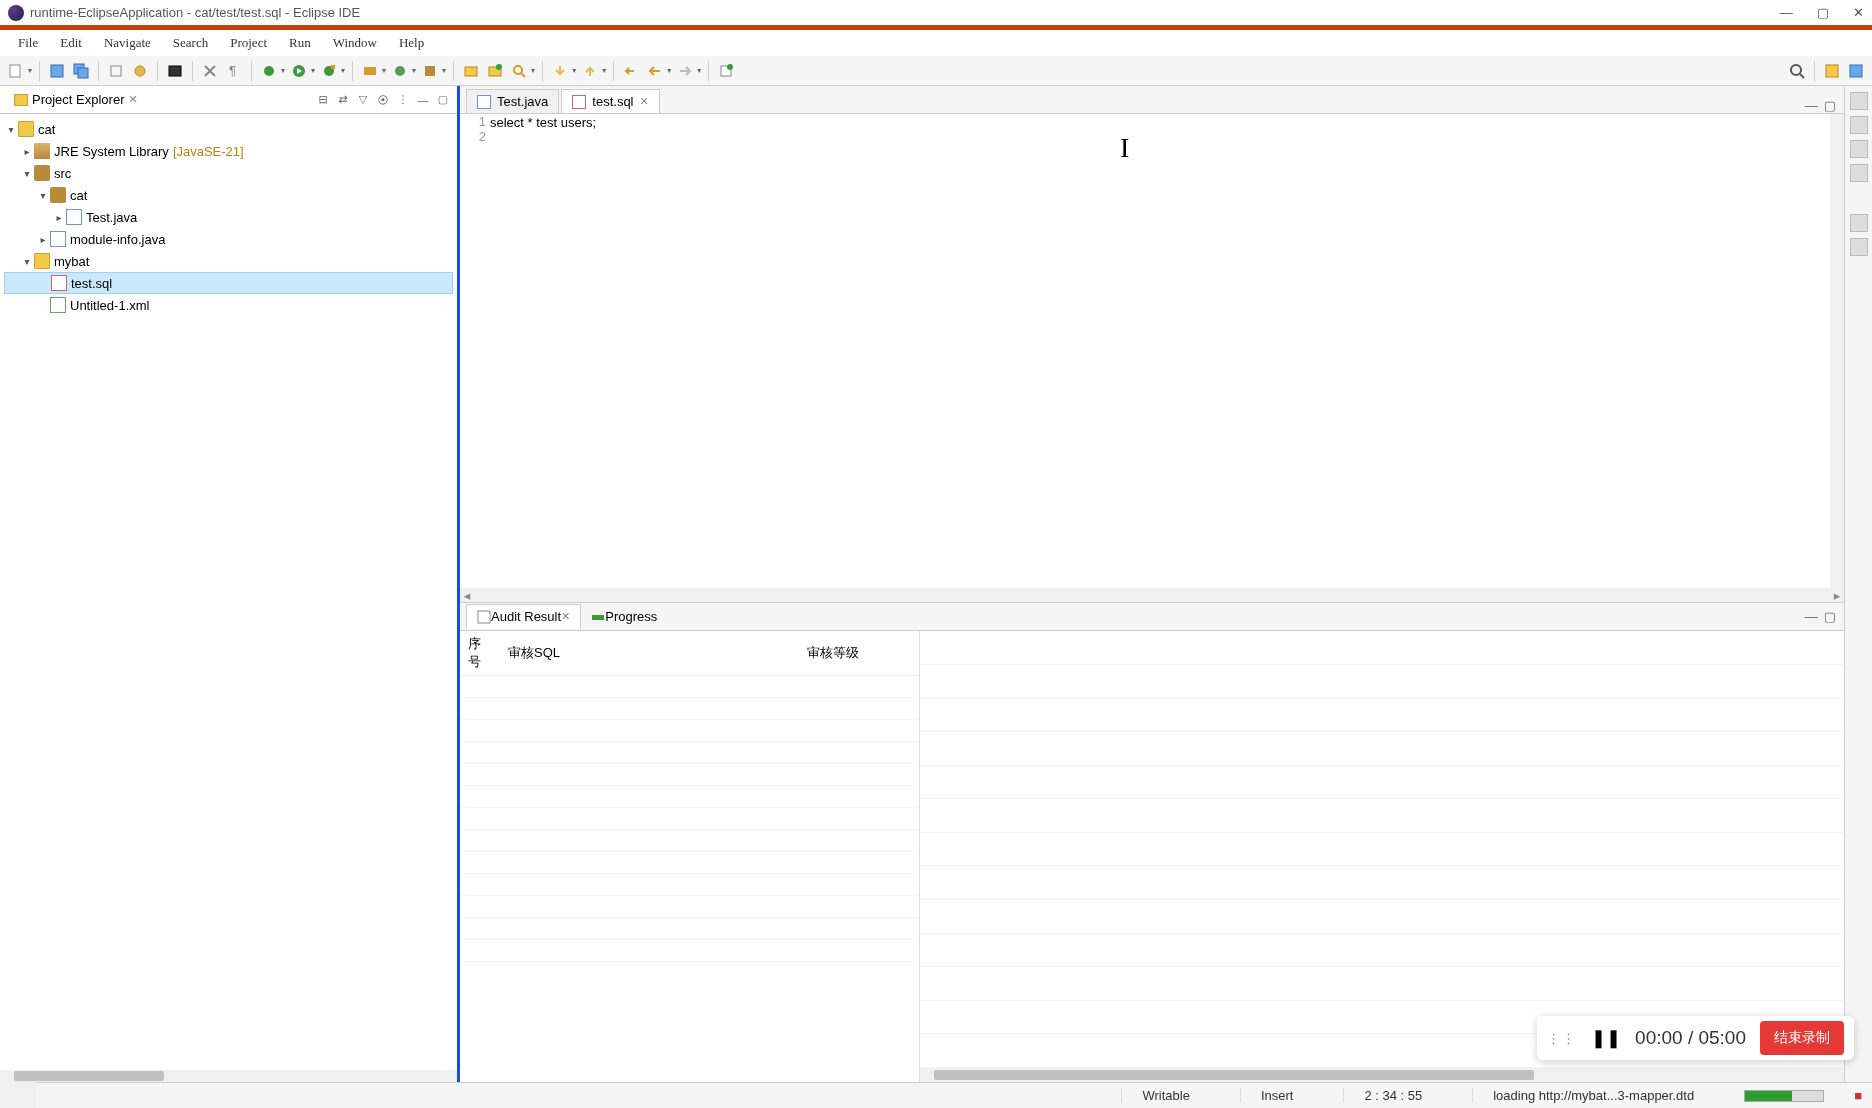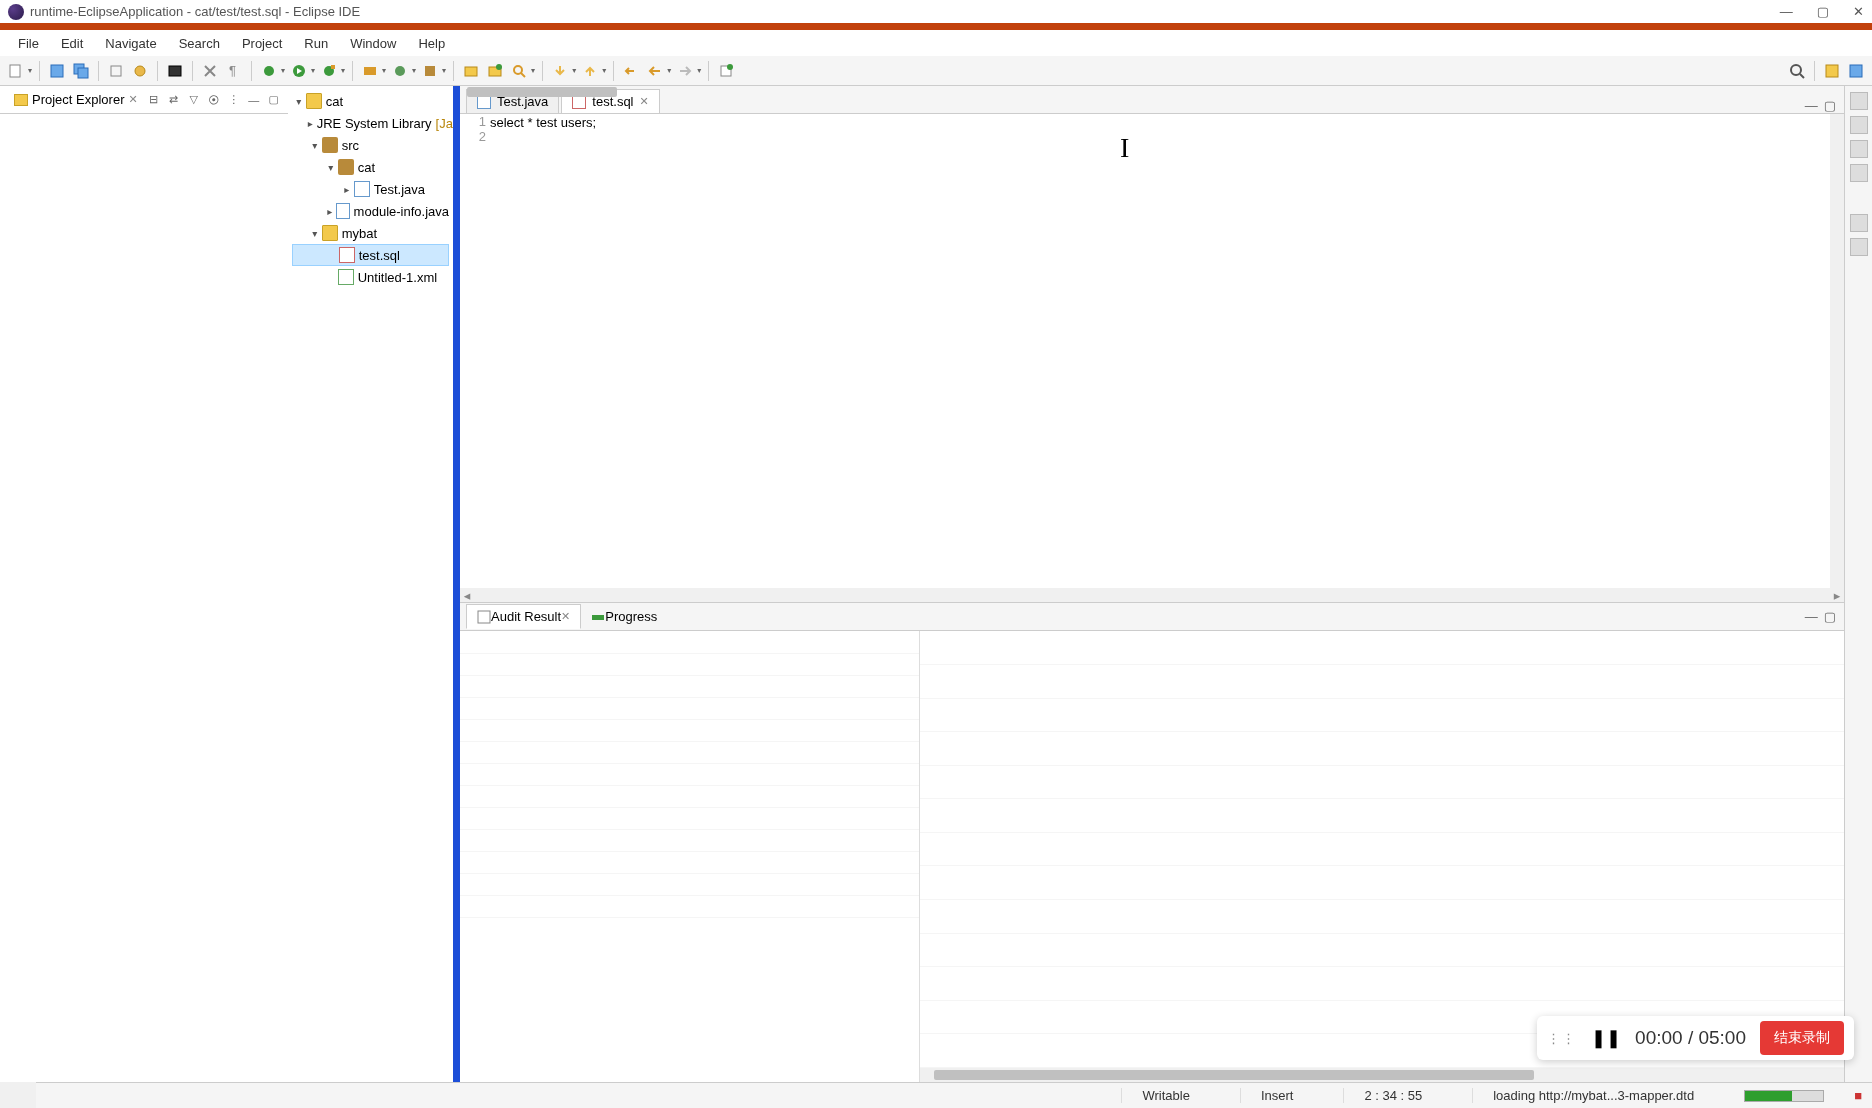--- a/index.html
+++ b/index.html
@@ -1,38 +1,38 @@
 <!DOCTYPE html>
 <html><head>
 <meta charset="utf-8">
 <style>
 * { margin: 0; padding: 0; box-sizing: border-box; font-family: "Segoe UI", Tahoma, sans-serif; font-size: 13px; }
 body { width: 1872px; height: 1108px; background: #f0f0f0; overflow: hidden; position: relative; }
 
 
-.titlebar { height: 30px; background: #fff; display: flex; align-items: center; padding: 0 8px; border-bottom: 7px solid #c2410c; }
+.titlebar { height: 30px; background: #fff; display: flex; align-items: center; padding: 0 8px; border-bottom: 5px solid #c2410c; }
 .titlebar .eclipse-icon { width: 16px; height: 16px; border-radius: 50%; background: radial-gradient(circle at 30% 30%, #5a3d8a, #2b1b4a); margin-right: 6px; }
 .titlebar .title { color: #555; flex: 1; }
 .titlebar .win-controls { display: flex; gap: 24px; color: #555; }
 .titlebar .win-controls span { cursor: pointer; }
 
 
 .menubar { height: 26px; background: #fff; display: flex; align-items: center; padding: 0 8px; gap: 2px; }
-.menubar .menu-item { padding: 3px 10px; color: #333; cursor: pointer; }
+.menubar .menu-item { padding: 3px 10px; color: #333; cursor: pointer; font-family: Liberation Serif, serif; }
 
 
 .toolbar { height: 30px; background: #f5f5f5; border-bottom: 1px solid #ccc; display: flex; align-items: center; padding: 0 6px; gap: 4px; }
 .toolbar .tb-btn { width: 20px; height: 20px; display: flex; align-items: center; justify-content: center; cursor: pointer; }
 .toolbar .tb-sep { width: 1px; height: 20px; background: #ccc; margin: 0 3px; }
 .toolbar .dd { font-size: 8px; color: #666; margin-left: -2px; cursor: pointer; }
 .toolbar .spacer { flex: 1; }
 
 
 .main { display: flex; height: calc(100% - 30px - 26px - 30px - 26px); }
-.left-panel { width: 460px; background: #fff; border-right: 7px solid #1d4ed8; display: flex; flex-direction: row; }
+.left-panel { width: 460px; background: #fff; border-right: 3px solid #1d4ed8; display: flex; flex-direction: column; }
 .left-panel .panel-header { height: 28px; display: flex; align-items: center; padding: 0 6px; border-bottom: 1px solid #ccc; background: #fff; }
 .left-panel .panel-header .tab { display: flex; align-items: center; gap: 4px; padding: 4px 8px; background: #fff; }
 .left-panel .panel-header .tab .close { color: #888; cursor: pointer; font-size: 11px; }
 .left-panel .panel-header .right-tools { margin-left: auto; display: flex; gap: 4px; }
 .left-panel .panel-header .right-tools span { width: 16px; height: 16px; display: flex; align-items: center; justify-content: center; cursor: pointer; color: #666; font-size: 11px; }
 .left-panel .tree { flex: 1; padding: 4px; overflow: auto; }
 .tree .node { display: flex; align-items: center; height: 22px; cursor: pointer; white-space: nowrap; }
 .tree .node.selected { background: #cce8ff; border: 1px solid #99d1ff; }
 .tree .arrow { width: 14px; text-align: center; color: #555; font-size: 10px; }
 .tree .icon { width: 16px; height: 16px; margin-right: 4px; display: inline-flex; align-items: center; justify-content: center; }
@@ -424,20 +424,25 @@
         </div>
         <div class="right-tools">
           <span>—</span>
           <span>▢</span>
         </div>
       </div>
       <div class="bottom-body">
         <div class="col-left">
           <table>
             <tbody>
+                <tr>
+              <th style="width:40px">序号</th>
+              <th>审核SQL</th>
+              <th style="width:120px">审核等级</th>
+            </tr>
             <tr class="empty">
                   <td></td>
                   <td></td>
                   <td></td>
                 </tr>
             <tr class="empty">
                   <td></td>
                   <td></td>
                   <td></td>
                 </tr>

